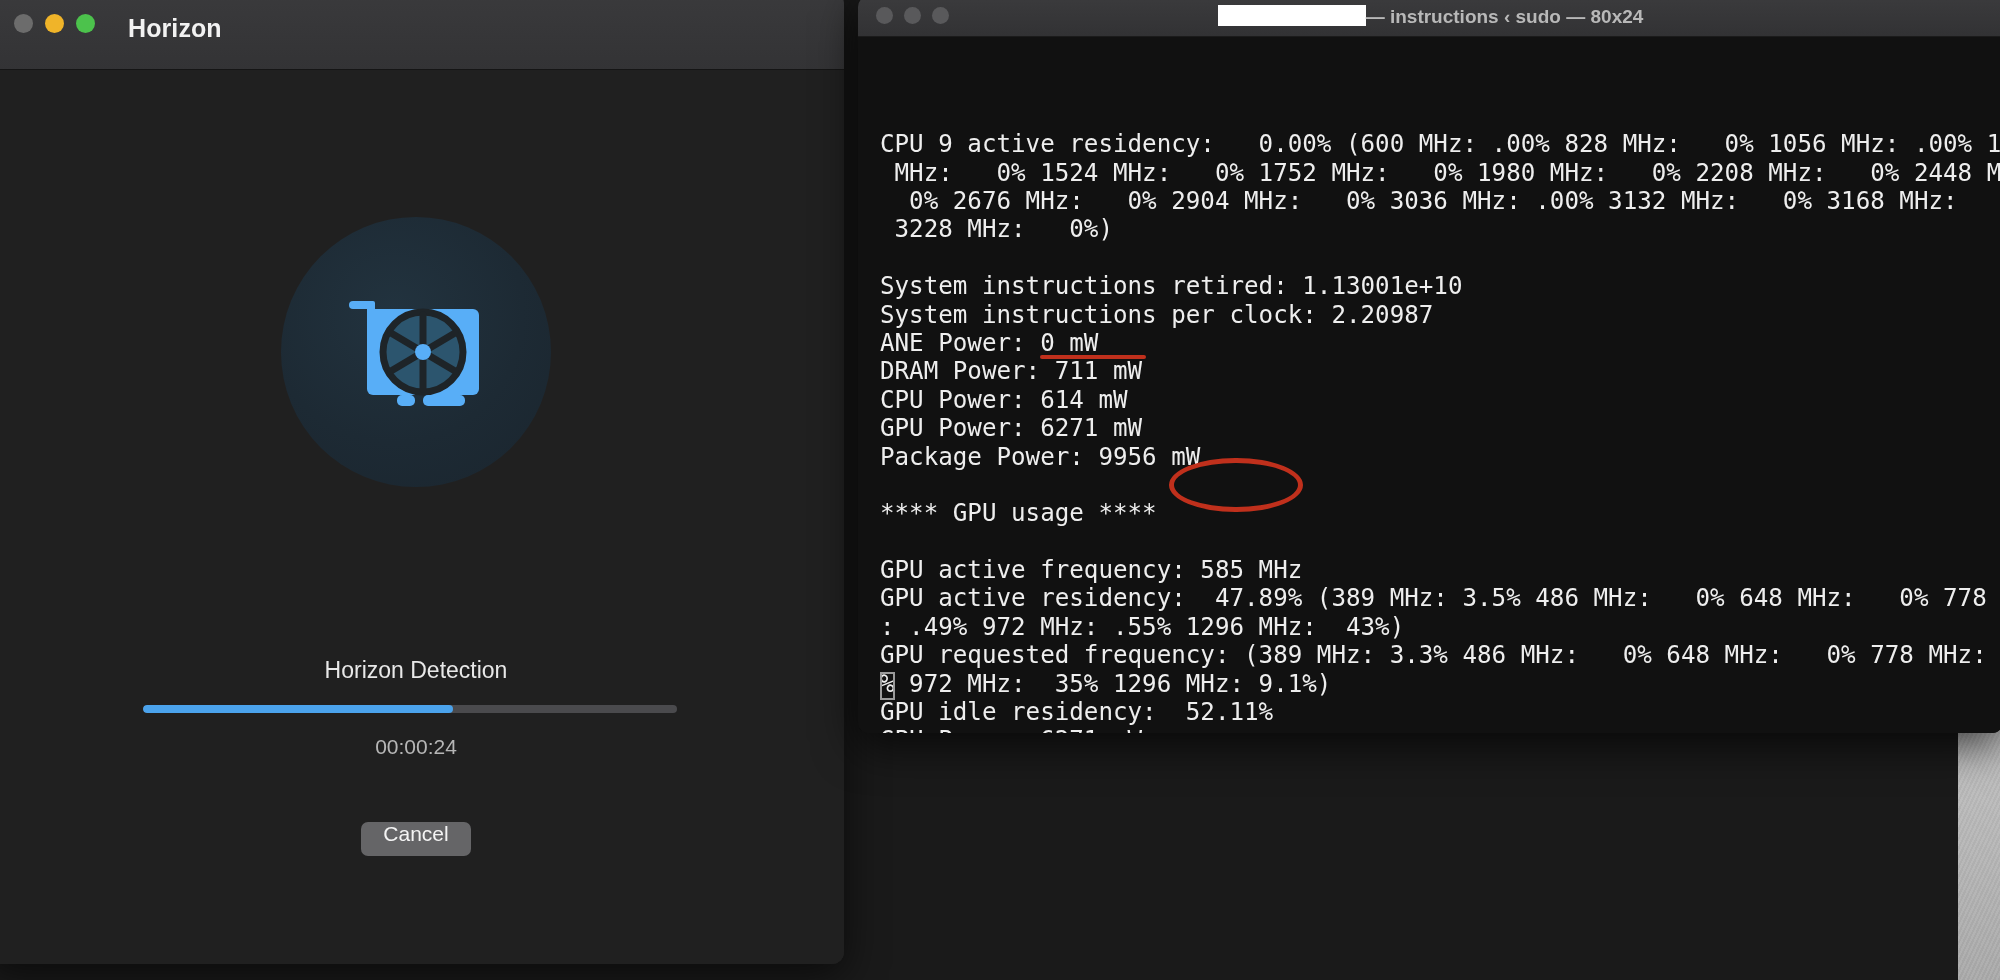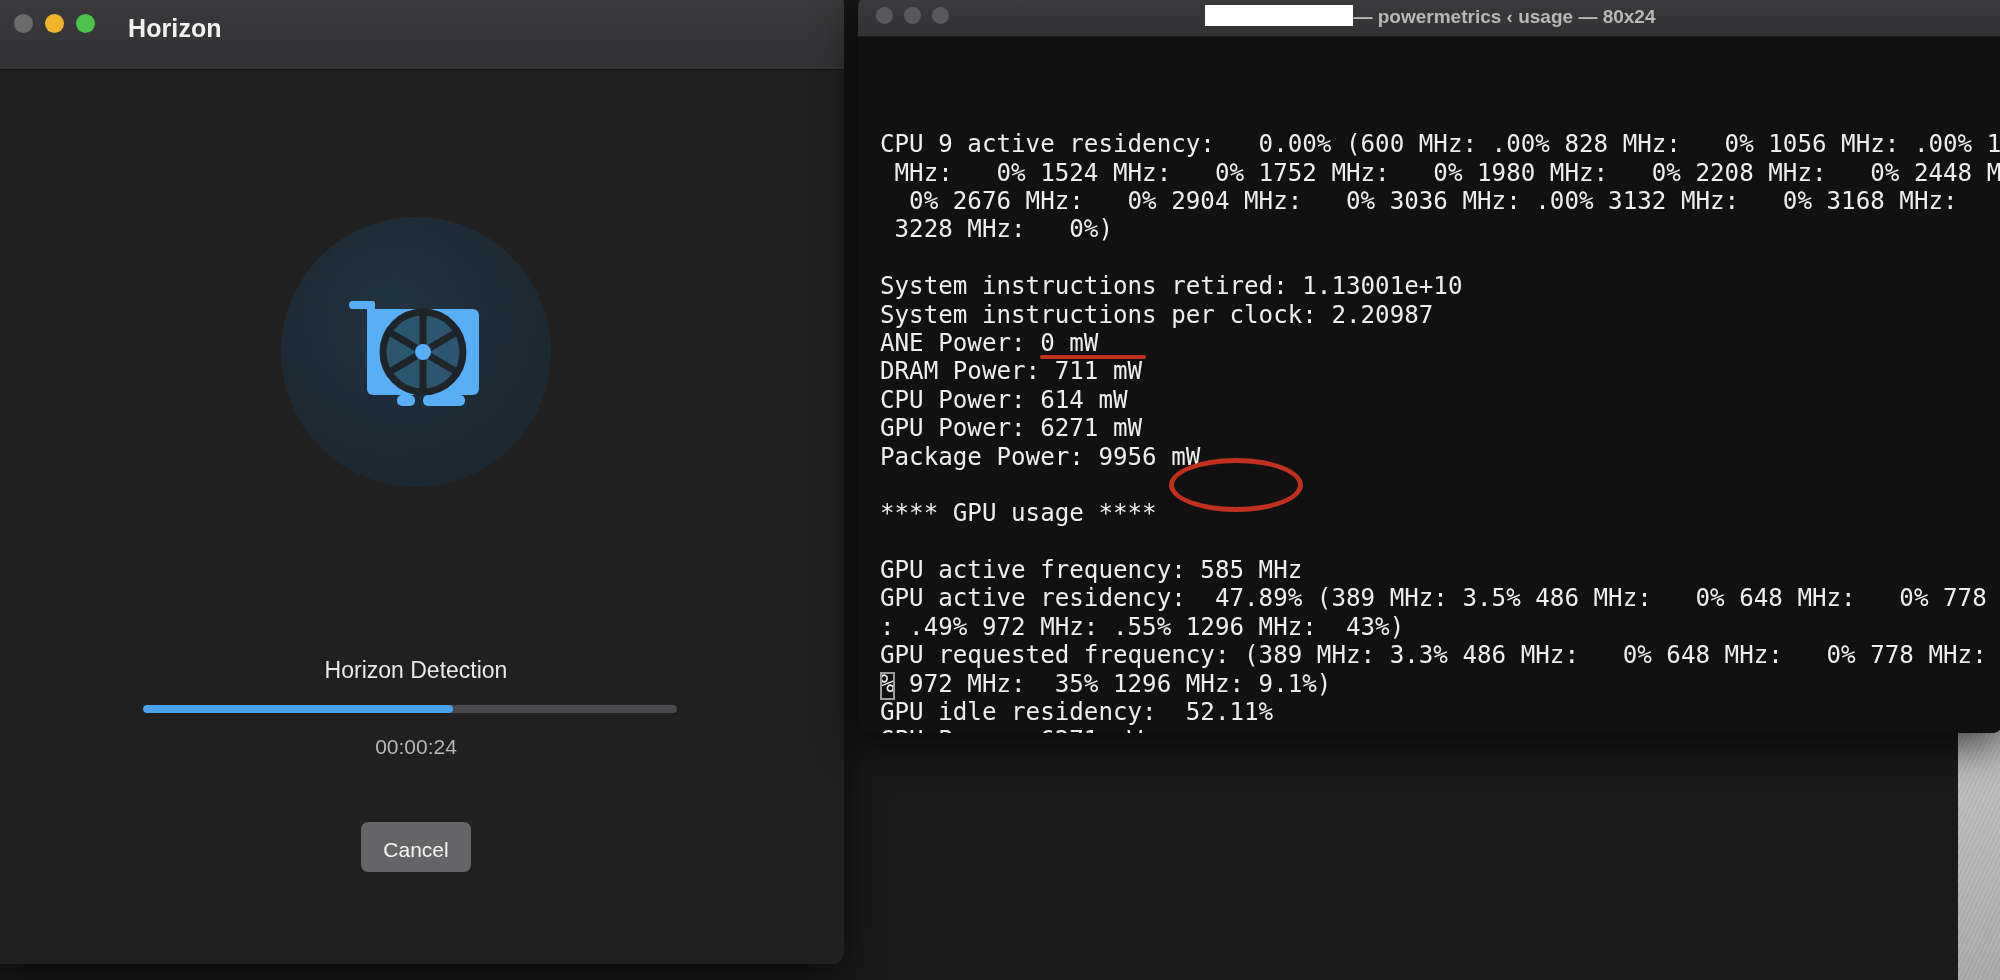--- a/index.html
+++ b/index.html
@@ -158,21 +158,21 @@
   #cancel-wrap {
     position: absolute;
     left: 0;
     right: 0;
     top: 752px;
     text-align: center;
   }
   #cancel-button {
     display: inline-block;
     min-width: 94px;
-    padding: 16px 22px 10px;
+    padding: 0 22px 10px;
     background: #656567;
     border: none;
     border-radius: 7px;
     color: #f4f4f4;
     font-size: 21px;
     font-family: "Liberation Sans", sans-serif;
     cursor: pointer;
   }
 
   
@@ -326,21 +326,21 @@
 
 <div id="terminal-window">
 
   <div id="terminal-titlebar">
     <div class="traffic-lights">
       <span class="tl gray"></span>
       <span class="tl gray"></span>
       <span class="tl gray"></span>
     </div>
     <div id="terminal-title">
-      <span id="redact-box"></span><span>— powermetrics ‹ usage — 80x24</span>
+      <span id="redact-box"></span><span>— instructions ‹ sudo — 80x24</span>
     </div>
   </div>
 
   <div id="terminal-body">
     
     <div class="tline">CPU 9 active residency:   0.00% (600 MHz: .00% 828 MHz:   0% 1056 MHz: .00% 1296</div><div class="tline"> MHz:   0% 1524 MHz:   0% 1752 MHz:   0% 1980 MHz:   0% 2208 MHz:   0% 2448 MHz:</div><div class="tline">  0% 2676 MHz:   0% 2904 MHz:   0% 3036 MHz: .00% 3132 MHz:   0% 3168 MHz:    0%</div><div class="tline"> 3228 MHz:   0%)</div><div class="tline blank">&nbsp;</div><div class="tline">System instructions retired: 1.13001e+10</div><div class="tline">System instructions per clock: 2.20987</div><div class="tline">ANE Power: 0 mW</div><div class="tline">DRAM Power: 711 mW</div><div class="tline">CPU Power: 614 mW</div><div class="tline">GPU Power: 6271 mW</div><div class="tline">Package Power: 9956 mW</div><div class="tline blank">&nbsp;</div><div class="tline">**** GPU usage ****</div><div class="tline blank">&nbsp;</div><div class="tline">GPU active frequency: 585 MHz</div><div class="tline">GPU active residency:  47.89% (389 MHz: 3.5% 486 MHz:   0% 648 MHz:   0% 778 MHz</div><div class="tline">: .49% 972 MHz: .55% 1296 MHz:  43%)</div><div class="tline">GPU requested frequency: (389 MHz: 3.3% 486 MHz:   0% 648 MHz:   0% 778 MHz: .79</div><div class="tline">% 972 MHz:  35% 1296 MHz: 9.1%)</div><div class="tline">GPU idle residency:  52.11%</div><div class="tline">GPU Power: 6271 mW</div><div id="annot-layer"><div class="annot-underline" style="left: 181.83px; top: 318.4px; width: 105.71px; background: rgb(192, 48, 28);"></div><div class="annot-ellipse" style="left: 311.13px; top: 421px; width: 133.71px; height: 54.4px; border-color: rgb(192, 48, 28);"></div></div>
   </div>
 
   <div id="term-cursor"></div>
 </div>

